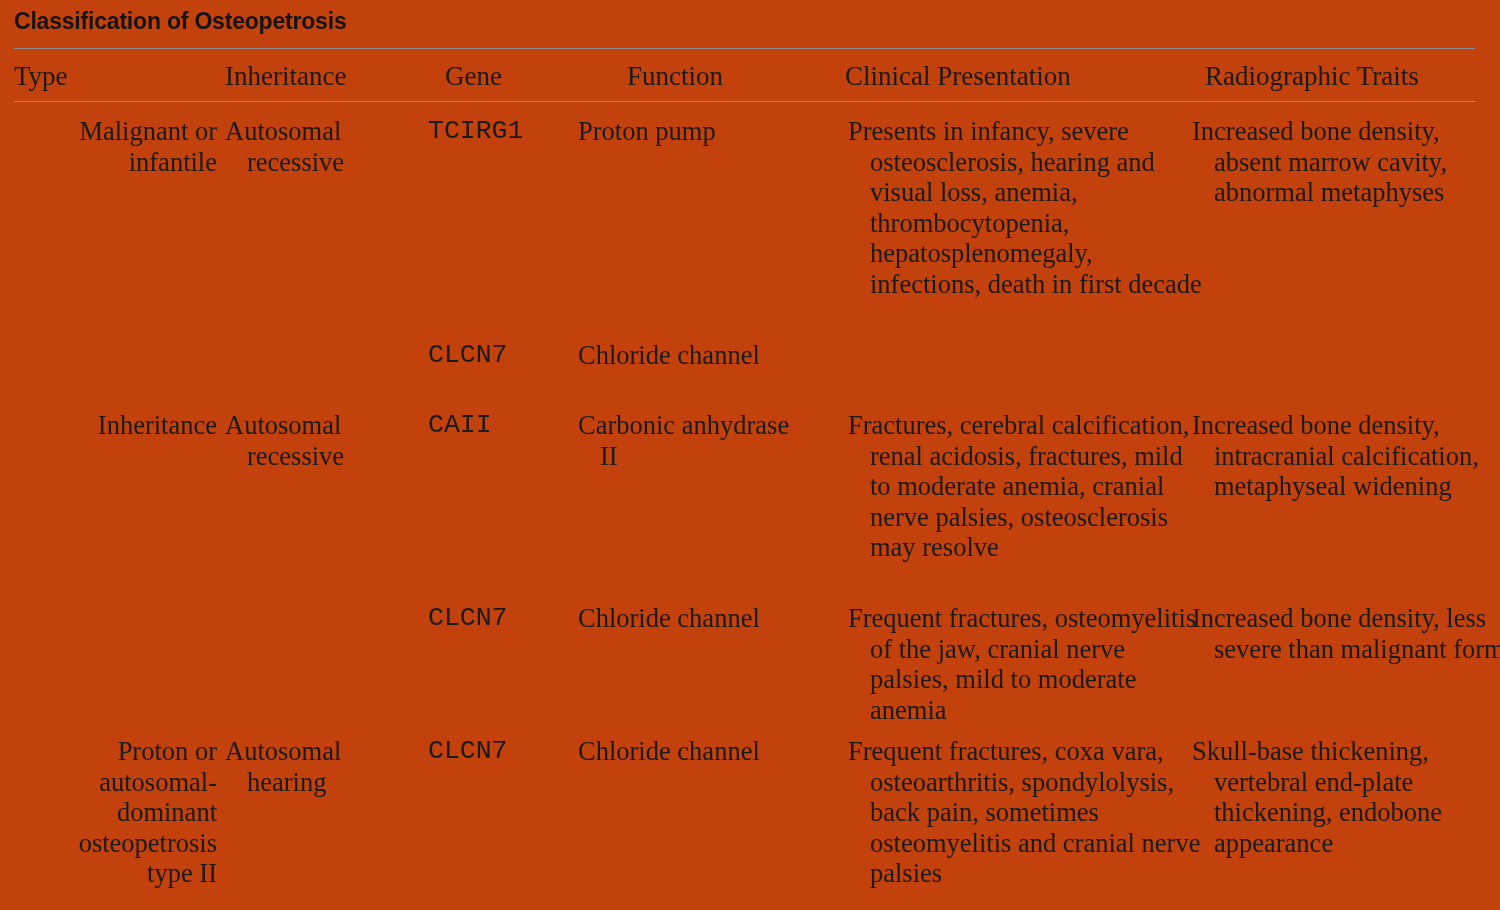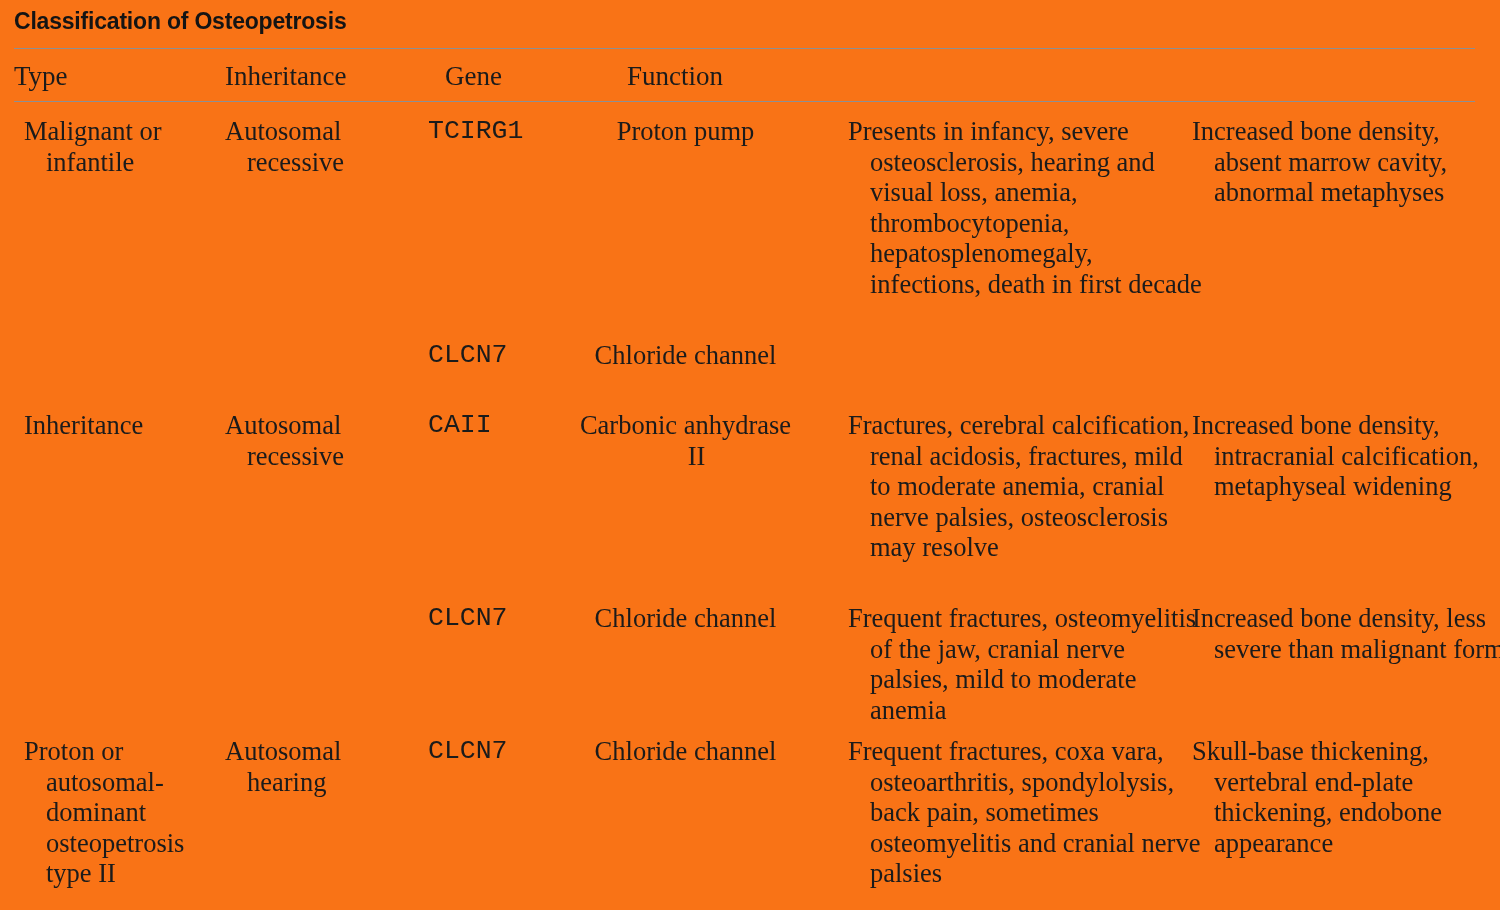--- a/index.html
+++ b/index.html
@@ -11,21 +11,21 @@
     height: 910px;
     background: #e7e8ea;
     font-family: "Liberation Serif", serif;
     color: #1a1a1a;
     overflow: hidden;
   }
   #table-figure {
     position: relative;
     width: 1500px;
     height: 910px;
-    background: #f97316;
+    background: #c2410c;
   }
   #figure-title {
     position: absolute;
     left: 14px;
     top: 8px;
     font-family: "Liberation Sans", sans-serif;
     font-weight: bold;
     font-size: 23px;
     letter-spacing: -0.2px;
     color: #141414;
@@ -71,24 +71,24 @@
   .cell {
     position: absolute;
     top: 0;
     font-size: 26.5px;
     line-height: 30.5px;
     color: #1b1b1b;
     text-indent: -22px;
     padding-left: 22px;
     box-sizing: border-box;
   }
-  .c-type     { left: 24px;   width: 205px; }
+  .c-type     { left: 12px;   width: 205px; text-align: right; }
   .c-inherit  { left: 225px;  width: 195px; }
   .c-gene     { left: 428px;  width: 145px; text-indent: 0; padding-left: 0; font-family: Liberation Mono, monospace; }
-  .c-function { left: 578px;  width: 215px; text-align: center; }
+  .c-function { left: 578px;  width: 215px; }
   .c-clinical { left: 800px;  width: 360px; margin-left: 48px; }
   .c-radio    { left: 1168px; width: 320px; margin-left: 24px; }
 
   
   #row-0 { top: 116px; }
   #row-1 { top: 340px; }
   #row-2 { top: 410px; }
   #row-3 { top: 603px; }
   #row-4 { top: 736px; }
 </style>
@@ -99,20 +99,22 @@
 
   <div id="figure-title">Classification of Osteopetrosis</div>
 
   <div class="rule" id="rule-top"></div>
 
   <div id="header-row">
     <div class="hdr hdr-type">Type</div>
     <div class="hdr hdr-inherit">Inheritance</div>
     <div class="hdr hdr-gene">Gene</div>
     <div class="hdr hdr-function">Function</div>
+    <div class="hdr hdr-clinical">Clinical Presentation</div>
+    <div class="hdr hdr-radio">Radiographic Traits</div>
   </div>
 
   <div class="rule" id="rule-header"></div>
 
   <div class="row" id="row-0">
     <div class="cell c-type">Malignant or infantile</div>
     <div class="cell c-inherit">Autosomal recessive</div>
     <div class="cell c-gene">TCIRG1</div>
     <div class="cell c-function">Proton pump</div>
     <div class="cell c-clinical">Presents in infancy, severe osteosclerosis, hearing and visual loss, anemia, thrombocytopenia, hepatosplenomegaly, infections, death in first decade</div>

